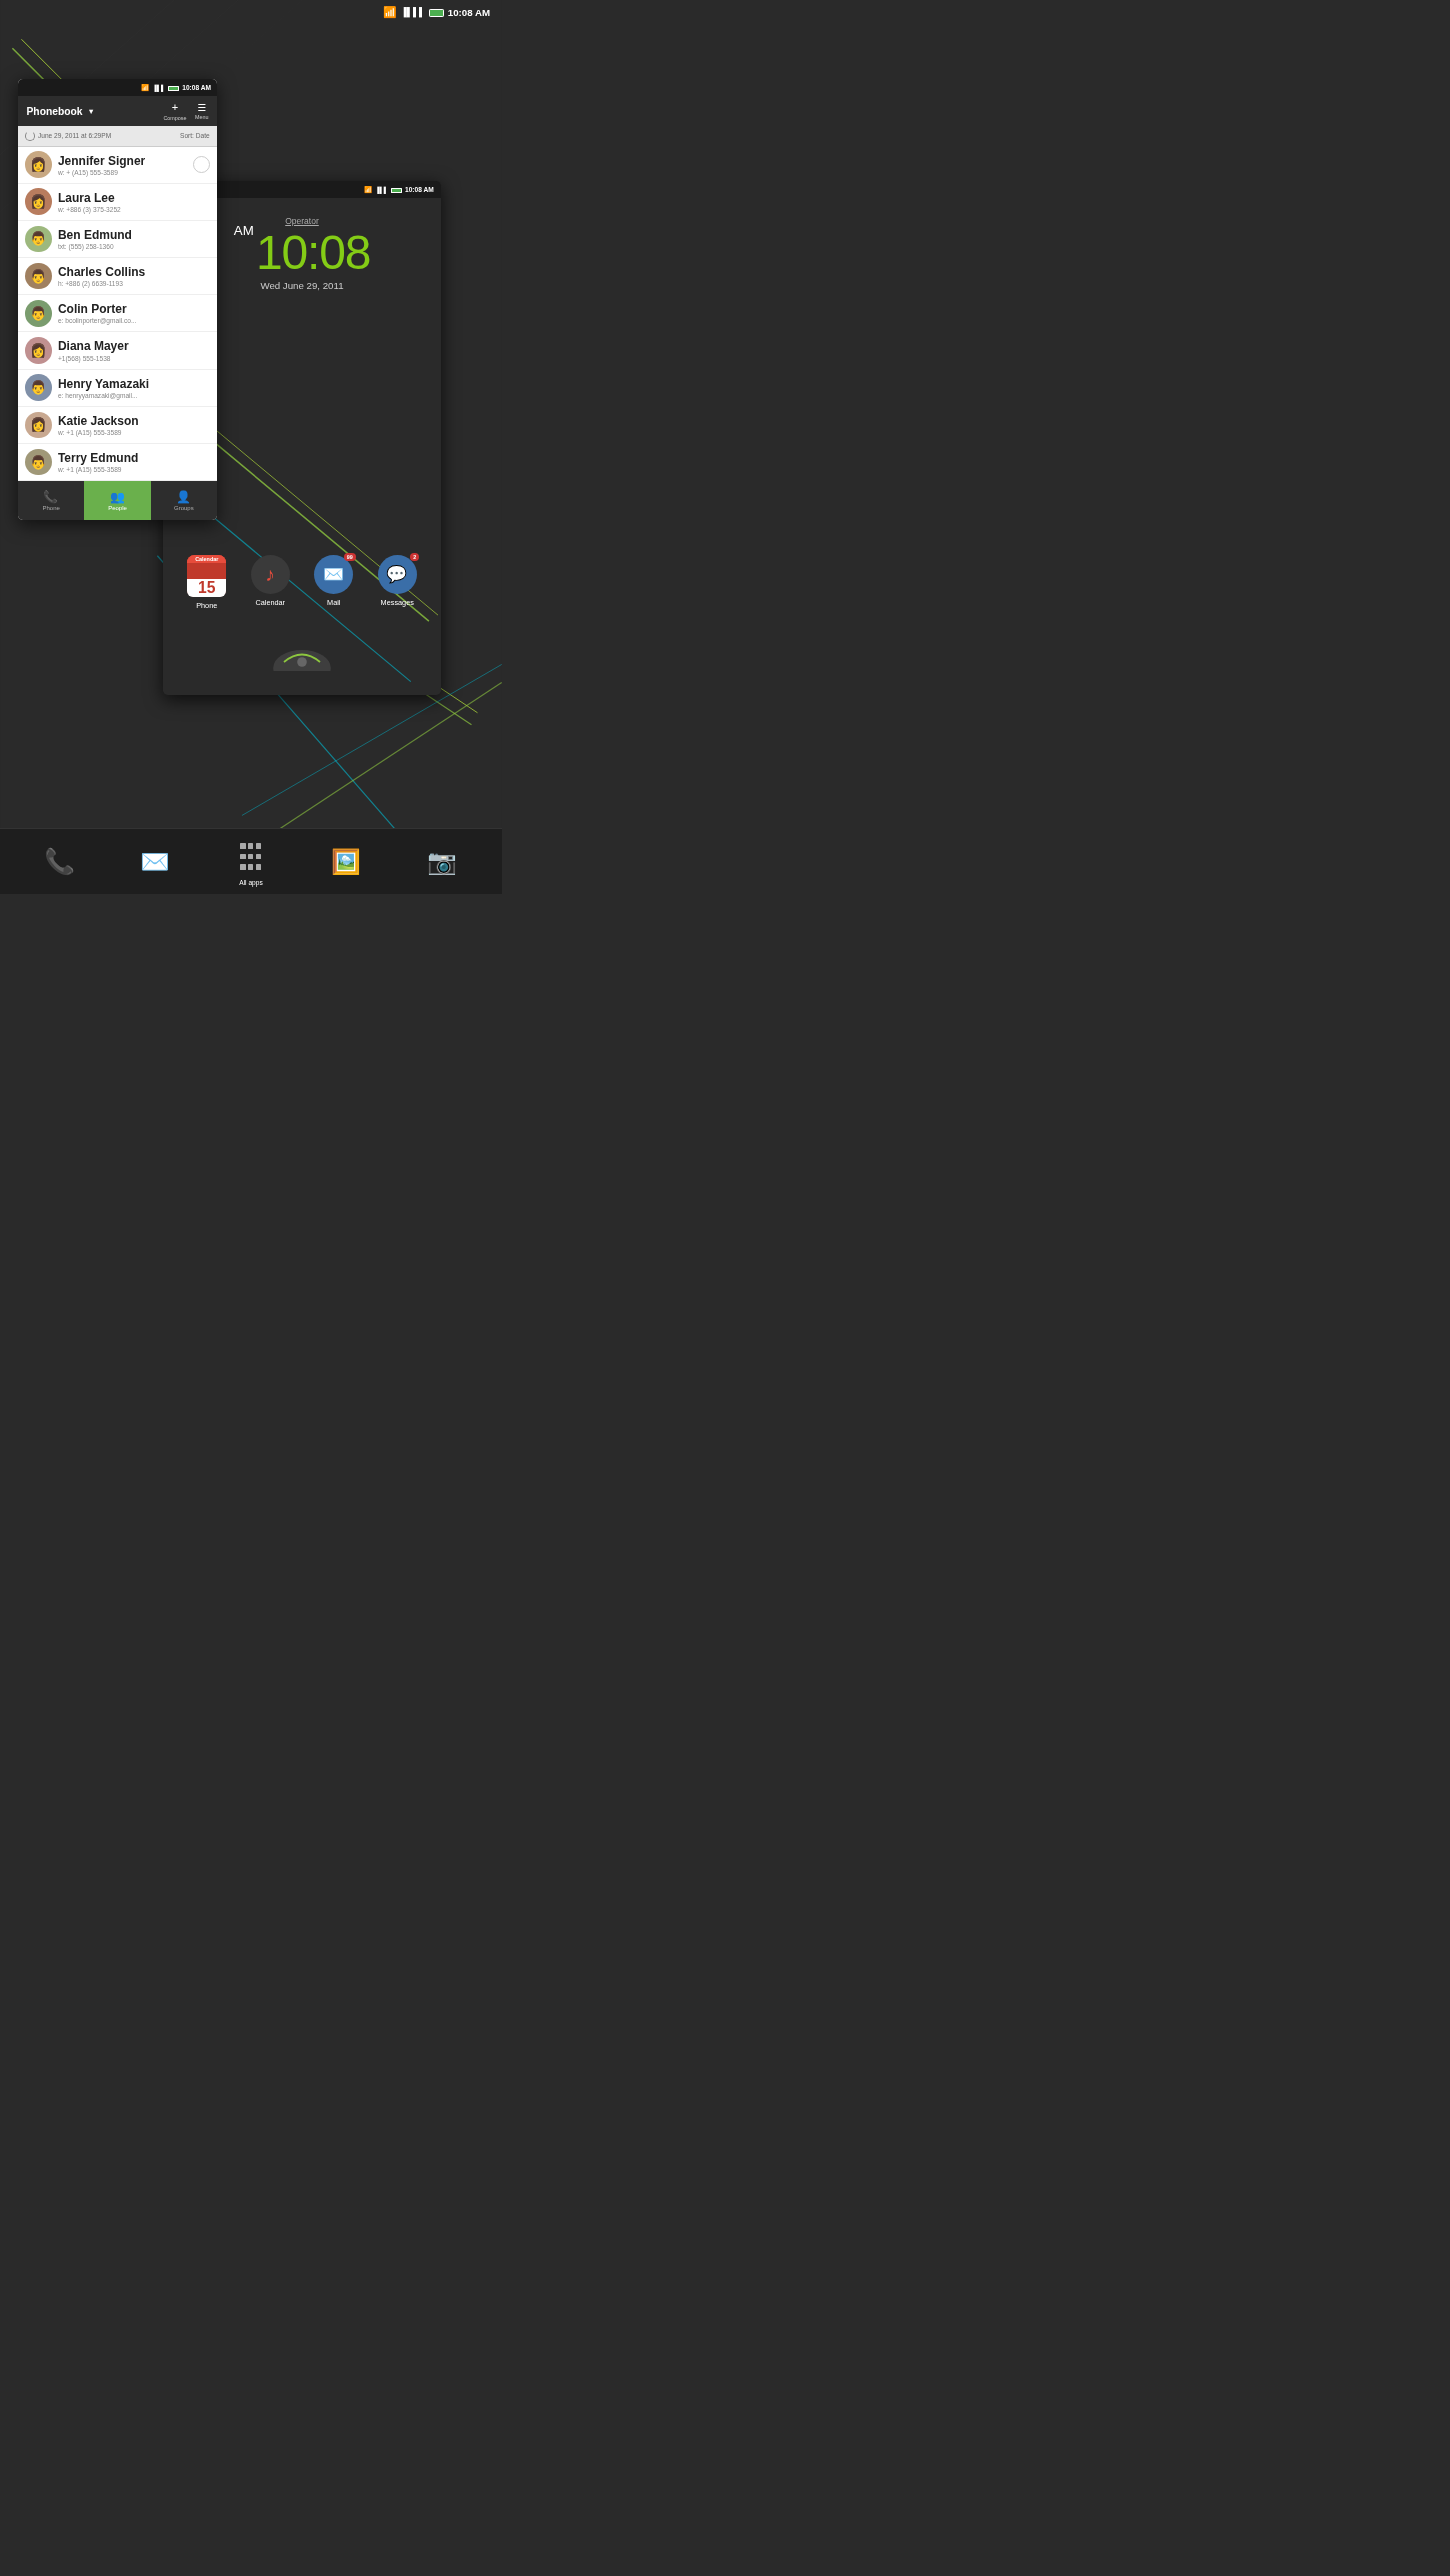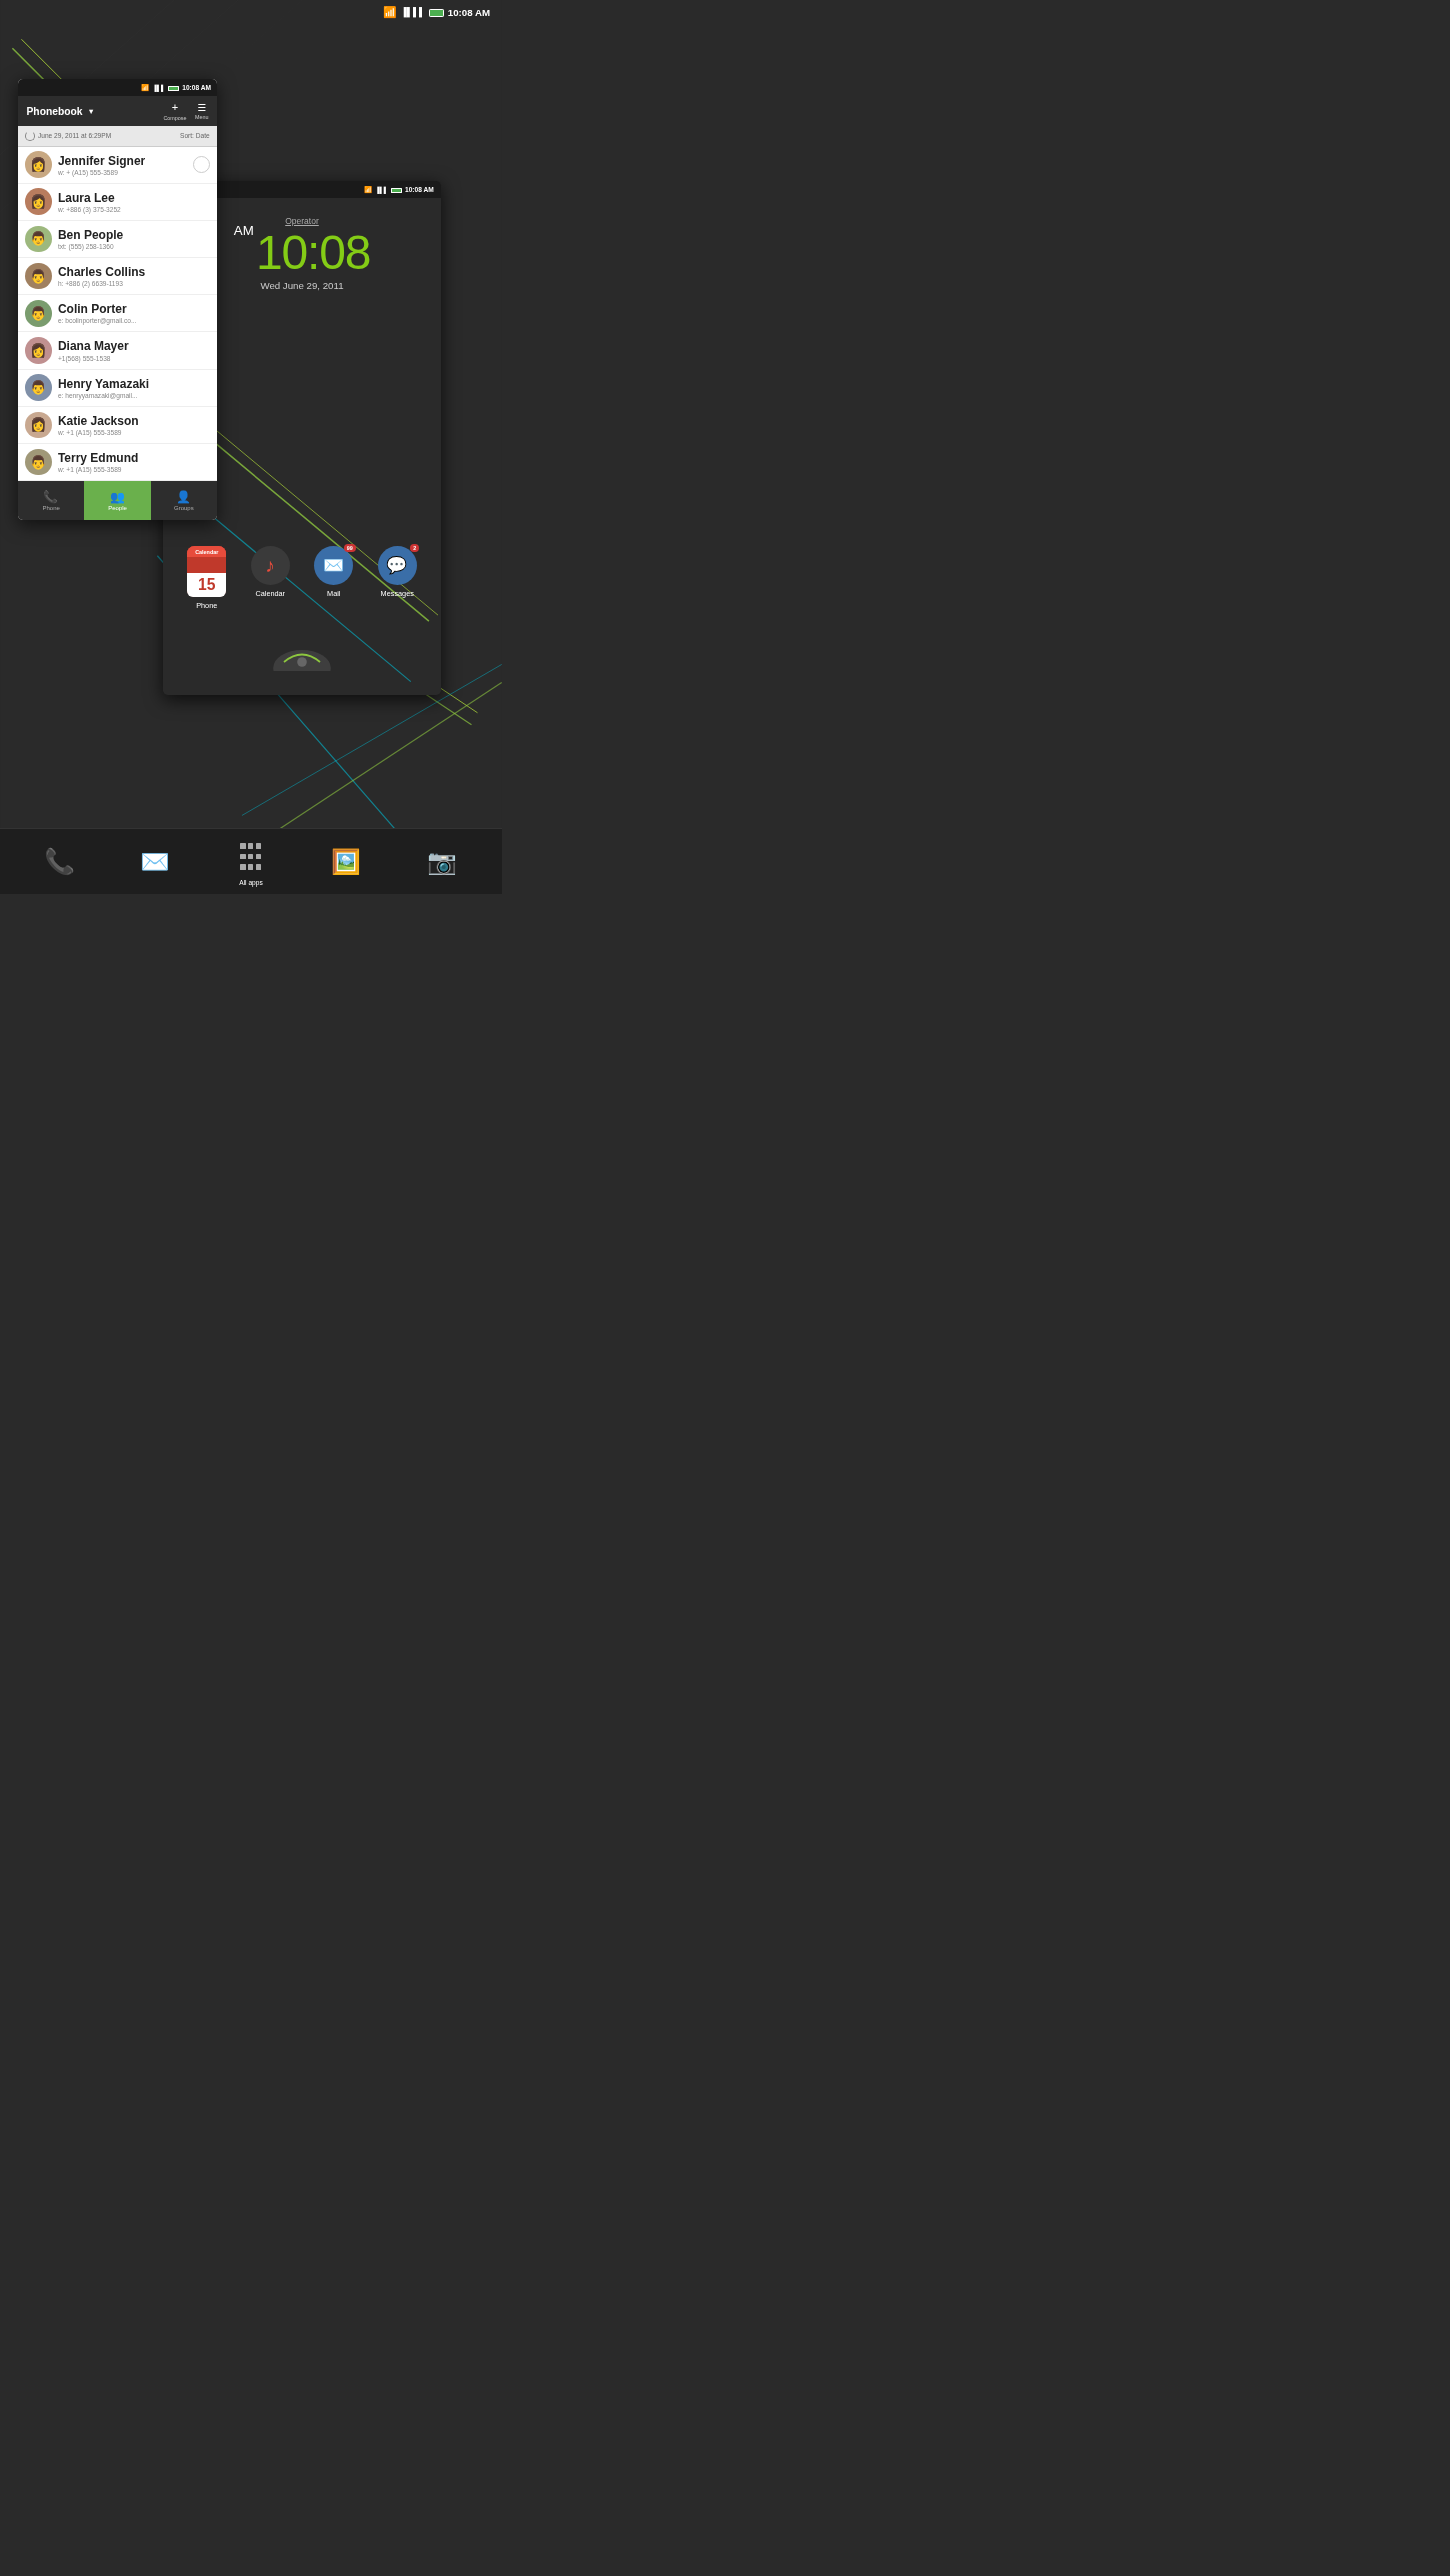--- a/index.html
+++ b/index.html
@@ -446,21 +446,21 @@
       <div class="contact-avatar" style="background:#b87c5e;font-size:13.3px;">👩</div>
       <div class="contact-info">
         <div class="contact-name">Laura Lee</div>
         <div class="contact-detail">w: +886 (3) 375-3252</div>
       </div>
     </div>
 
     <div class="contact-item">
       <div class="contact-avatar" style="background:#9db87e;font-size:13.3px;">👨</div>
       <div class="contact-info">
-        <div class="contact-name">Ben People</div>
+        <div class="contact-name">Ben Edmund</div>
         <div class="contact-detail">txt: (555) 258-1360</div>
       </div>
     </div>
 
     <div class="contact-item">
       <div class="contact-avatar" style="background:#a08060;font-size:13.3px;">👨</div>
       <div class="contact-info">
         <div class="contact-name">Charles Collins</div>
         <div class="contact-detail">h: +886 (2) 6639-1193</div>
       </div>
@@ -547,21 +547,21 @@
     <div class="lock-time-row">
       <span class="lock-am" style="color:white;font-size:13.3px;align-self:flex-start;margin-top:6px;margin-right:2.4px;">AM</span>
       <span class="lock-time">10:08</span>
     </div>
 
     <div class="lock-date">Wed June 29, 2011</div>
 
     <div class="app-icons-row">
 
       <div class="app-icon">
-        <div class="app-icon-img" style="background:#c0392b;border-radius:7.3px;flex-direction:column;gap:16px;width:39px;height:51px;border-radius:7.3px;">
+        <div class="app-icon-img" style="background:#c0392b;border-radius:7.3px;flex-direction:column;gap:16px;width:39px;height:42px;border-radius:7.3px;">
           <div style="background:#e74c3c;width:100%;height:11px;border-radius:7.3px 7.3px 0 0;display:flex;align-items:center;justify-content:center;">
             <span style="color:white;font-size:5.4px;font-weight:bold;">Calendar</span>
           </div>
           <div style="display:flex;align-items:center;justify-content:center;flex:1;color:#c0392b;font-size:15.7px;font-weight:bold;background:white;width:100%;border-radius:0 0 6px 6px;">15</div>
         </div>
         <span class="app-icon-label">Phone</span>
       </div>
 
       <div class="app-icon">
         <div class="app-icon-img" style="background:#3a3a3a;border-radius:50%;">

